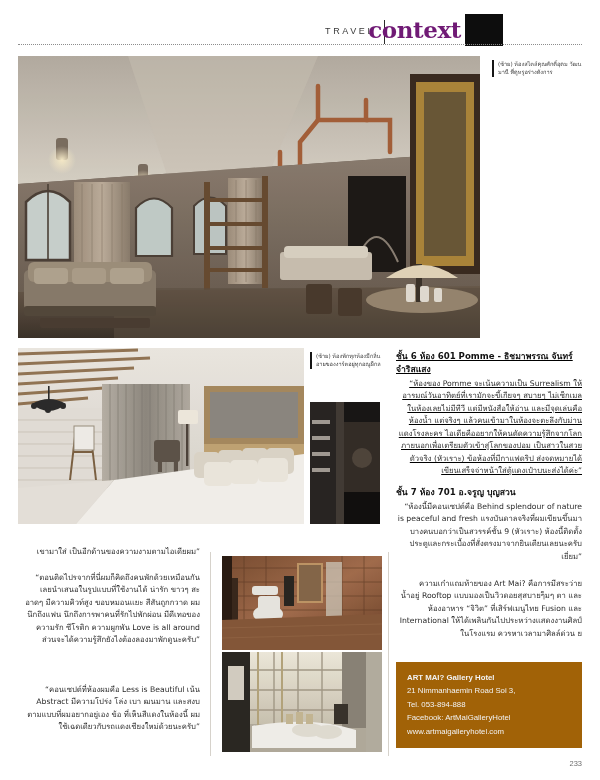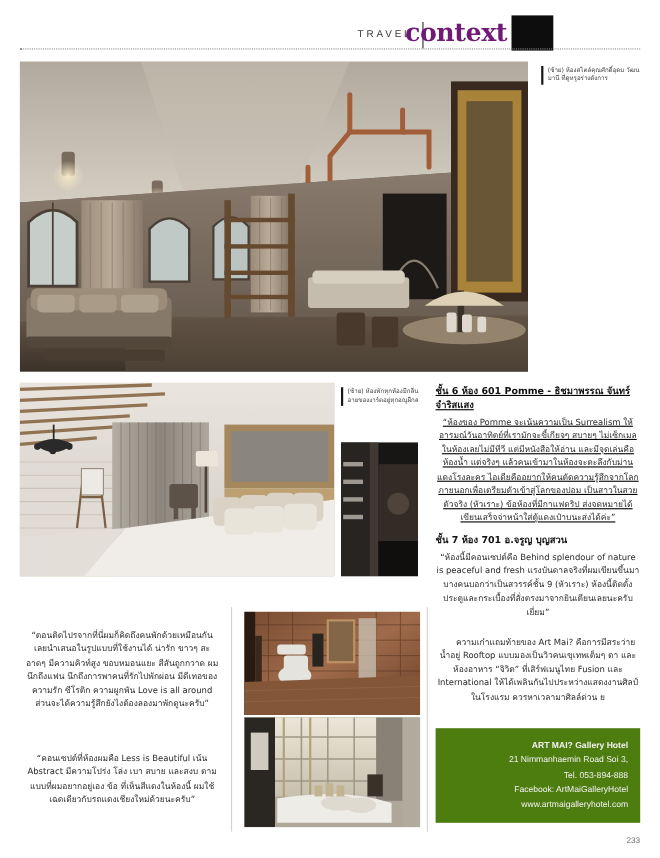--- a/index.html
+++ b/index.html
@@ -45,32 +45,32 @@
   .thai{
     font-family:"DejaVu Sans","Liberation Sans",sans-serif;
     color:#1c1c1c;
   }
   .head{
     font-size:8.6px;font-weight:700;color:#111;line-height:1.5;
     margin:0 0 2px 0;
   }
   .body{
     font-size:7.7px;line-height:1.62;color:#2a2a2a;margin:0;
-    text-align:center;
+    text-align:right;
   }
   .cap{
     font-size:5.6px;line-height:1.5;color:#3b3b3b;margin:0;
   }
   .cap-wrap{position:absolute;display:flex;gap:4px;}
   .cap-bar{width:2px;background:#161616;flex:0 0 2px;}
 
   
   .contact{
-    position:absolute;background:#4d7c0f;color:#fff;
-    padding:9px 11px 10px 11px;box-sizing:border-box;text-align:right;
+    position:absolute;background:#a16207;color:#fff;
+    padding:9px 11px 10px 11px;box-sizing:border-box;
   }
   .contact .line{
     font-size:7.8px;line-height:1.72;color:#f2f2f2;
     font-family:"Liberation Sans",sans-serif;
   }
   .contact .line.b{font-weight:700;}
 
   .folio{
     position:absolute;right:18px;bottom:12px;
     font-size:7.5px;color:#6d6d6d;font-family:"Liberation Sans",sans-serif;
@@ -340,38 +340,41 @@
     <h2 class="head thai">ชั้น 6 ห้อง 601 Pomme - ธิชมาพรรณ จันทร์จำริสแสง</h2>
     <p class="body thai">“ห้องของ Pomme จะเน้นความเป็น Surrealism ให้อารมณ์วันอาทิตย์ที่เรามักจะขี้เกียจๆ สบายๆ ไม่เซ็กเมล ในห้องเลยไม่มีทีวี แต่มีหนังสือให้อ่าน และมีจุดเล่นคือห้องน้ำ แต่จริงๆ แล้วคนเข้ามาในห้องจะตะลึงกับม่านแดงโรงละคร ไอเดียคืออยากให้คนตัดความรู้สึกจากโลกภายนอกเพื่อเตรียมตัวเข้าสู่โลกของปอม เป็นสาวในสวยตัวจริง (หัวเราะ) ข้อห้องที่มีกาแฟดริป ส่งจดหมายได้ เขียนเสร็จจ่าหน้าใส่ตู้แดงเป๋าบนะส่งได้ค่ะ”</p>
   </div>
 
   <div style="position:absolute;left:396px;top:486px;width:186px;">
     <h2 class="head thai">ชั้น 7 ห้อง 701 อ.จรูญ บุญสวน</h2>
     <p class="body thai">“ห้องนี้มีคอนเซปต์คือ Behind splendour of nature is peaceful and fresh แรงบันดาลจริงที่ผมเขียนขึ้นมา บางคนบอกว่าเป็นสวรรค์ชั้น 9 (หัวเราะ) ห้องนี้ติดตั้งประตูและกระเบื้องที่สั่งตรงมาจากยินเตียนเลยนะครับ เยี่ยม”</p>
   </div>
 
   <div style="position:absolute;left:396px;top:578px;width:186px;">
-    <p class="body thai" style="text-indent:14px;">ความเก๋าแถมท้ายของ Art Mai? คือการมีสระว่ายน้ำอยู่ Rooftop แบบมองเป็นวิวคนเขุเทพเต็มๆ ตา และห้องอาหาร “จิวิต” ที่เสิร์ฟเมนูไทย Fusion และ International ให้ได้เพลินกันไปประหว่างแสดงงานศิลป์ในโรงแรม ควรหาเวลามาศิลล์ด่วน ย</p>
+    <p class="body thai" style="text-indent:14px;">ความเก๋าแถมท้ายของ Art Mai? คือการมีสระว่ายน้ำอยู่ Rooftop แบบมองเป็นวิวดอยสุสบายๆ็มๆ ตา และห้องอาหาร “จิวิต” ที่เสิร์ฟเมนูไทย Fusion และ International ให้ได้เพลินกันไปประหว่างแสดงงานศิลป์ในโรงแรม ควรหาเวลามาศิลล์ด่วน ย</p>
   </div>
 
   <div class="contact" style="left:396px;top:662px;width:186px;height:86px;">
     <div class="line b">ART MAI? Gallery Hotel</div>
     <div class="line">21 Nimmanhaemin Road Soi 3,</div>
     <div class="line">Tel. 053-894-888</div>
     <div class="line">Facebook: ArtMaiGalleryHotel</div>
     <div class="line">www.artmaigalleryhotel.com</div>
   </div>
 
+  <div style="position:absolute;left:22px;top:546px;width:178px;">
+    <p class="body thai">เขามาใส่ เป็นอีกด้านของความงามตามไอเดียผม”</p>
+  </div>
 
   <div style="position:absolute;left:22px;top:572px;width:178px;">
     <p class="body thai">“ตอนติดไปรจากที่นี่ผมก็คิดถึงคนพักด้วยเหมือนกัน เลยนำเสนอในรูปแบบที่ใช้งานได้ น่ารัก ขาวๆ สะอาดๆ มีความคิวท์สูง ขอบหมอนแยะ สีสันถูกกวาด ผมนึกถึงแฟน นึกถึงการพาคนที่รักไปพักผ่อน มีดีเทอของความรัก ซีโรติก ความผูกพัน Love is all around ส่วนจะได้ความรู้สึกยังไงต้องลองมาพักดูนะครับ”</p>
   </div>
 
   <div style="position:absolute;left:22px;top:684px;width:178px;">
-    <p class="body thai">“คอนเซปต์ที่ห้องผมคือ Less is Beautiful เน้น Abstract มีความโปร่ง โล่ง เบา สบาย และสงบ ตามแบบที่ผมอยากอยู่เอง ข้อ ที่เห็นสีแดงในห้องนี้ ผมใช้เฉดเดียวกับรถแดงเชียงใหม่ด้วยนะครับ”</p>
+    <p class="body thai">“คอนเซปต์ที่ห้องผมคือ Less is Beautiful เน้น Abstract มีความโปร่ง โล่ง เบา ฒนมาน และสงบ ตามแบบที่ผมอยากอยู่เอง ข้อ ที่เห็นสีแดงในห้องนี้ ผมใช้เฉดเดียวกับรถแดงเชียงใหม่ด้วยนะครับ”</p>
   </div>
 
   <div class="photo" style="left:222px;top:556px;width:160px;height:94px;">
     <svg class="fill" viewBox="0 0 160 94" preserveAspectRatio="none">
       <defs>
         <linearGradient id="cop" x1="0" y1="0" x2="1" y2="1">
           <stop offset="0" stop-color="#7d4f33"></stop>
             <stop offset="0.5" stop-color="#a87050"></stop>
           <stop offset="1" stop-color="#6d4228"></stop>
         </linearGradient>

